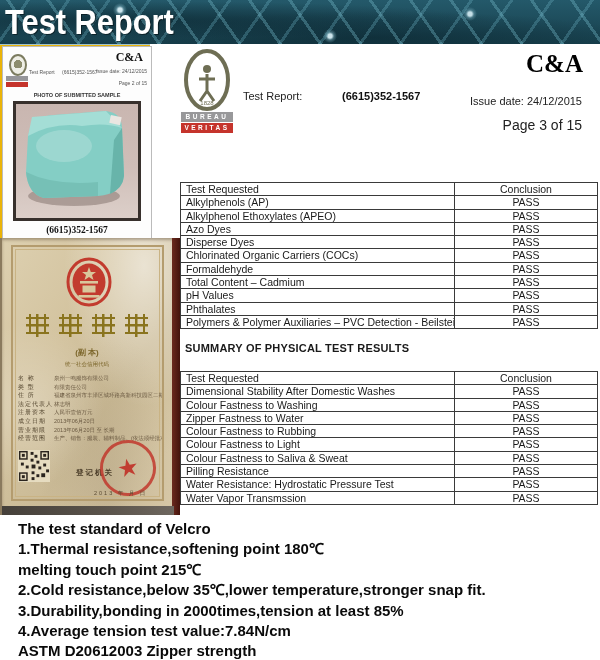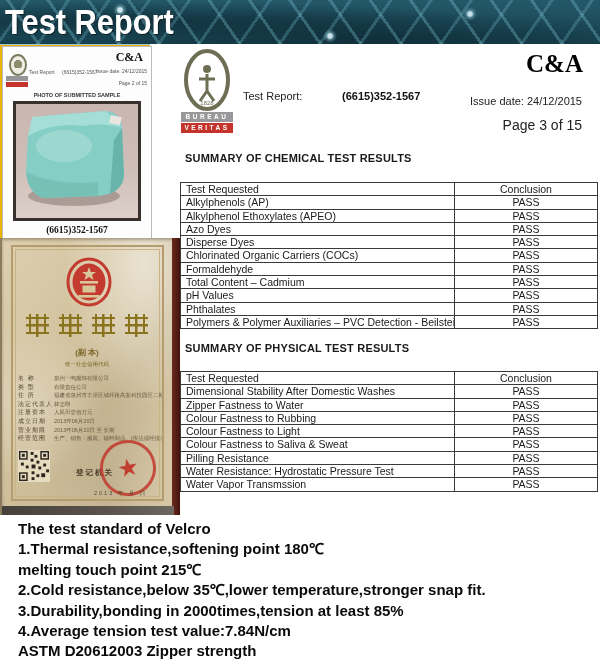--- a/index.html
+++ b/index.html
@@ -242,21 +242,20 @@
       <text x="23" y="56" text-anchor="middle" font-size="6" fill="#6e6e54" font-family="Liberation Sans, sans-serif">1828</text>
     </svg>
     <div class="bar bureau">BUREAU</div>
     <div class="bar veritas">VERITAS</div>
     <div class="rpt-label">Test Report:</div>
     <div class="rpt-num">(6615)352-1567</div>
     <div class="brand">C&amp;A</div>
     <div class="issue">Issue date: 24/12/2015</div>
     <div class="page">Page 3 of 15</div>
 
-    <div id="chem-title" class="section-title">SUMMARY OF CHEMICAL TEST RESULTS</div>
     <table id="chem-table" class="results">
       <colgroup>
           <col class="c1">
           <col class="c2">
         </colgroup>
       <thead>
         <tr>
           <th class="left">Test Requested</th>
           <th class="center">Conclusion</th>
         </tr>
@@ -316,20 +315,24 @@
           <th class="left">Test Requested</th>
           <th class="center">Conclusion</th>
         </tr>
       </thead>
       <tbody>
           <tr>
             <td class="left">Dimensional Stability After Domestic Washes</td>
             <td class="center">PASS</td>
           </tr>
           <tr>
+            <td class="left">Colour Fastness to Washing</td>
+            <td class="center">PASS</td>
+          </tr>
+          <tr>
             <td class="left">Zipper Fastness to Water</td>
             <td class="center">PASS</td>
           </tr>
           <tr>
             <td class="left">Colour Fastness to Rubbing</td>
             <td class="center">PASS</td>
           </tr>
           <tr>
             <td class="left">Colour Fastness to Light</td>
             <td class="center">PASS</td>

